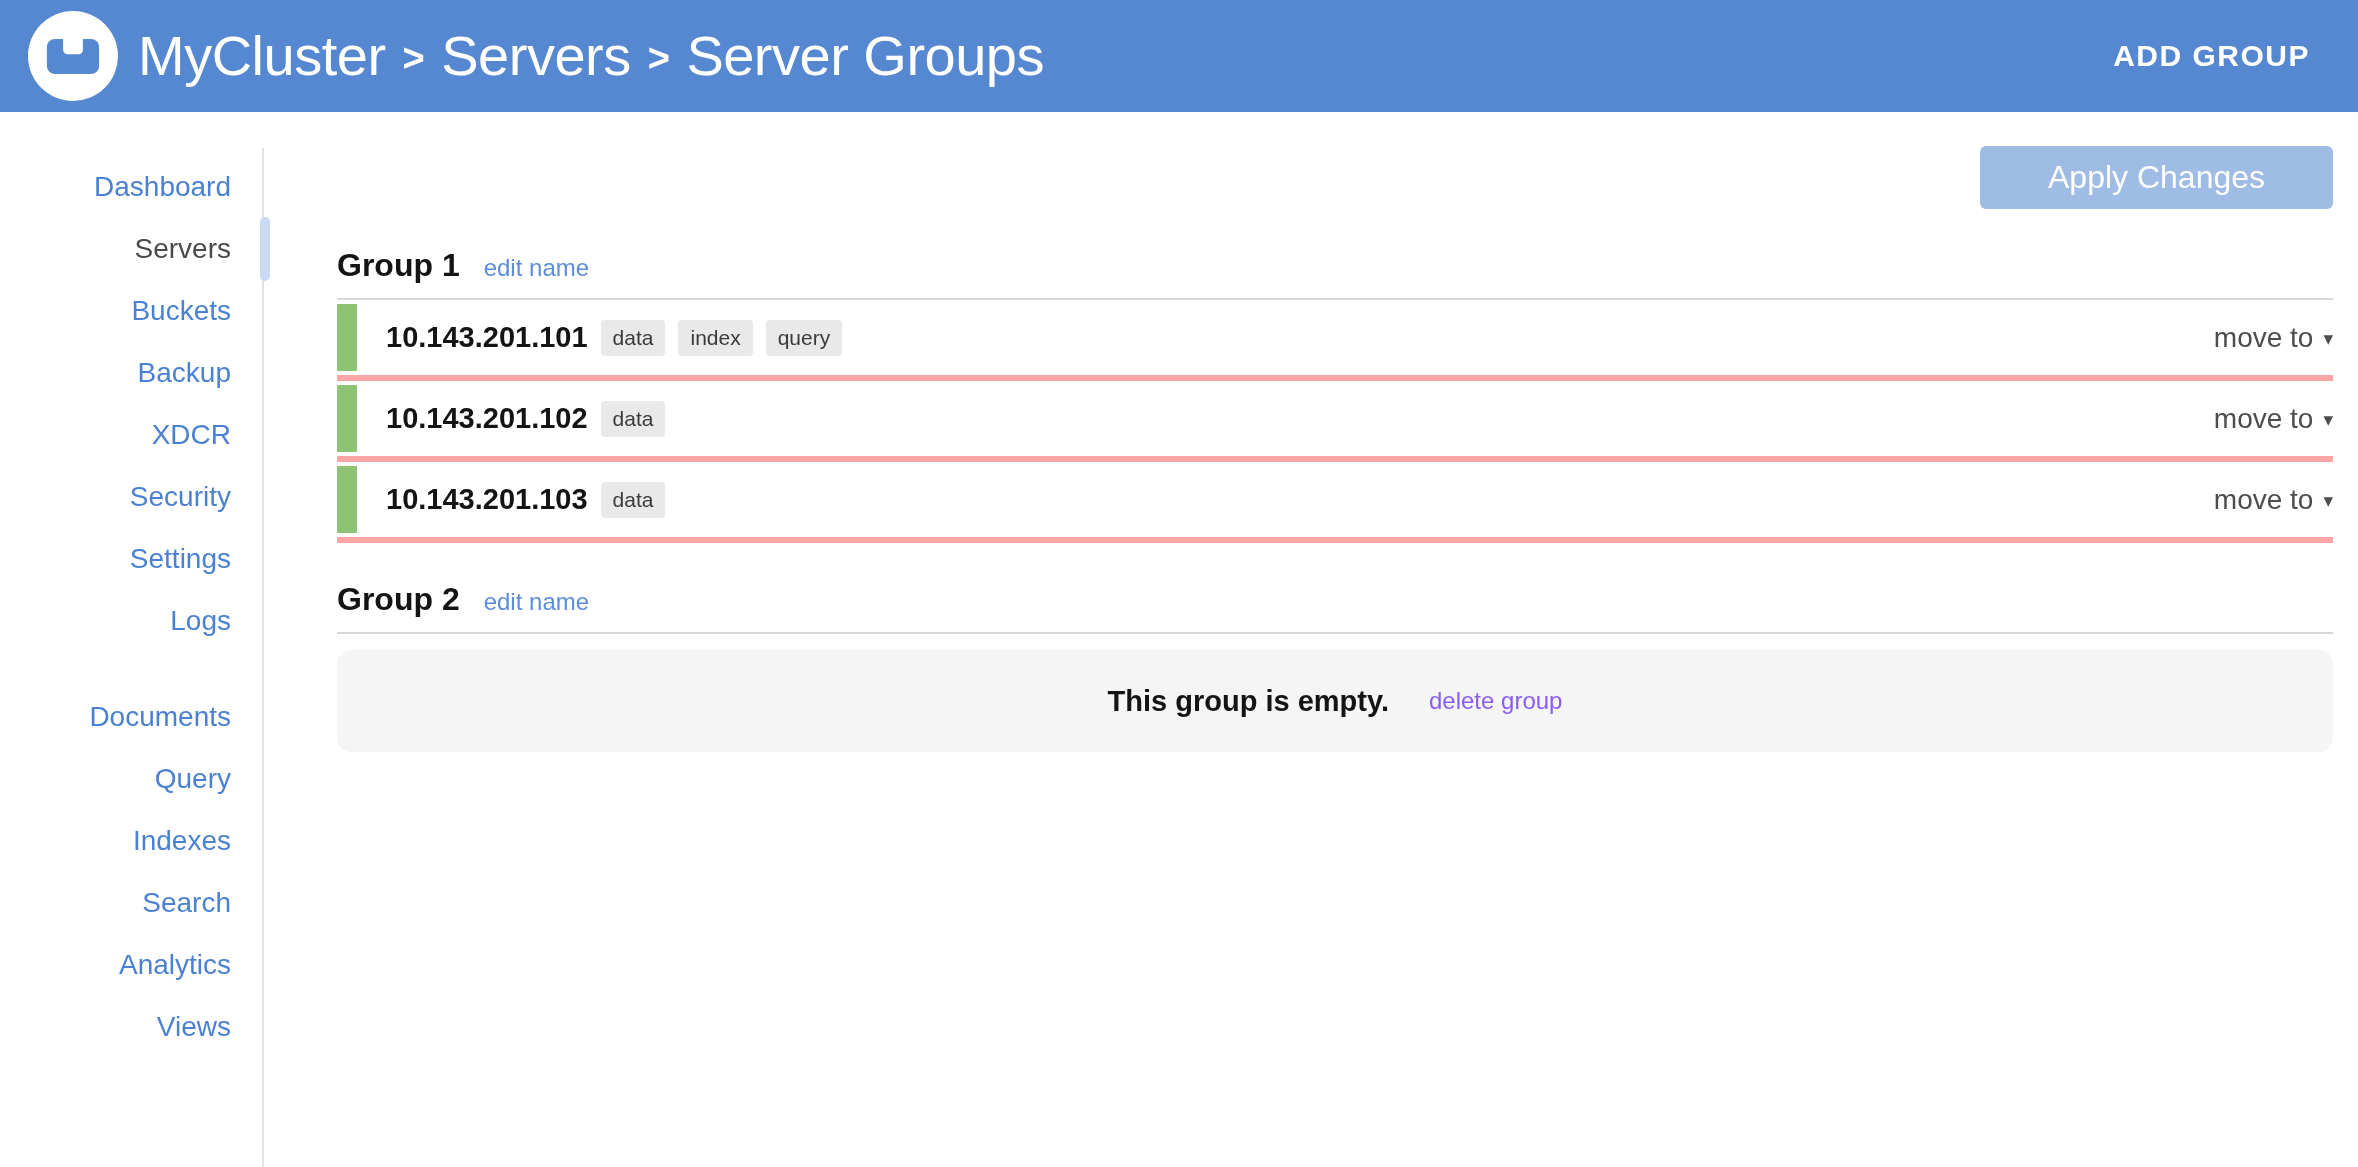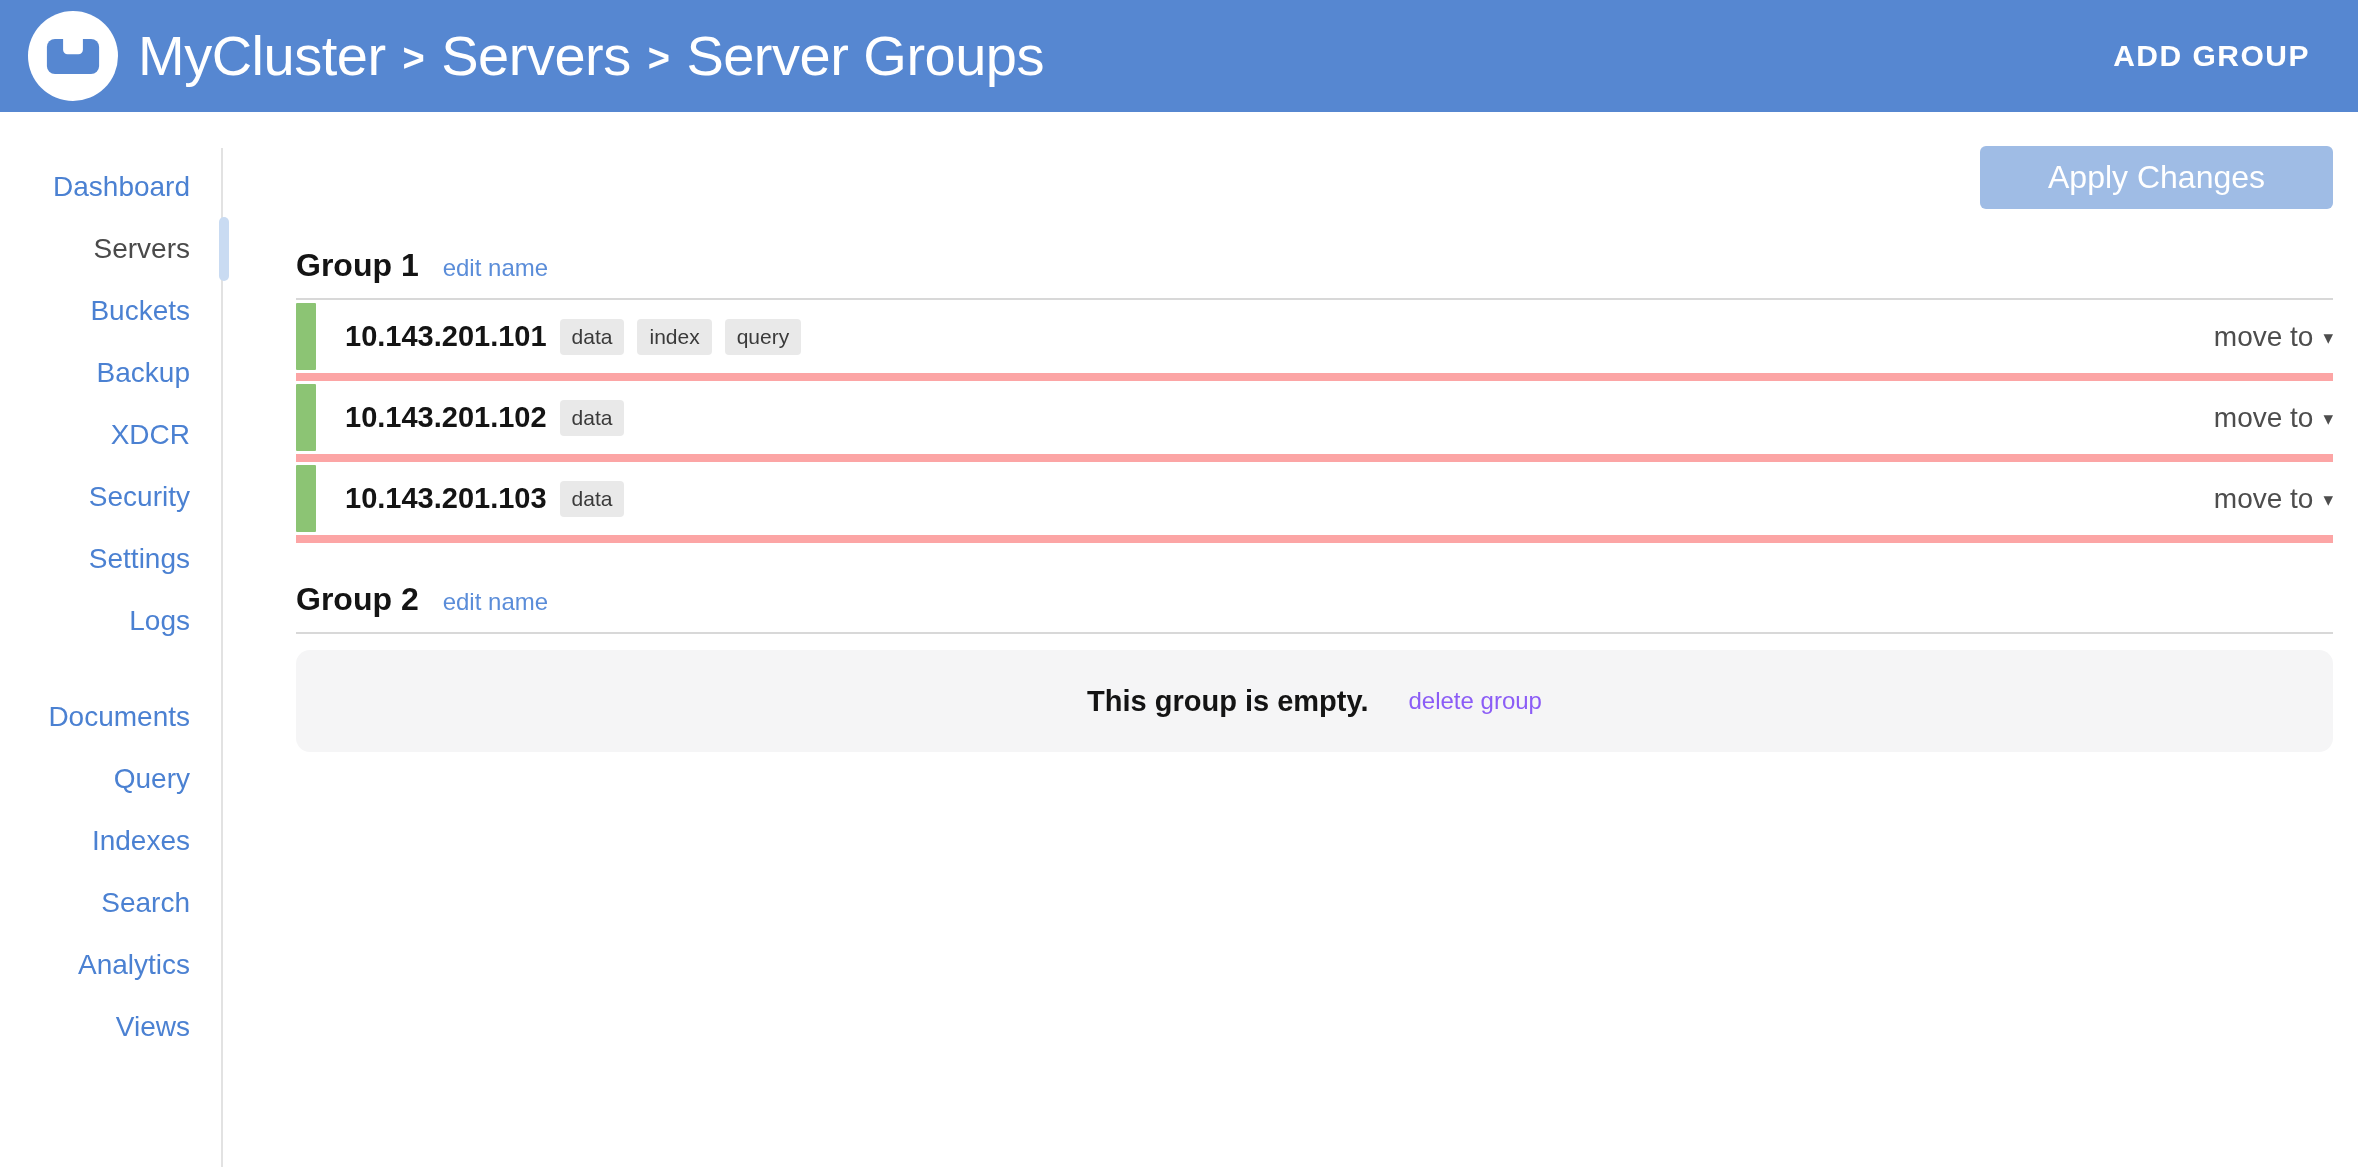--- a/index.html
+++ b/index.html
@@ -12,21 +12,21 @@
   .logo { width:90px; height:90px; margin-right:20px; flex:0 0 auto; }
   .crumbs { display:flex; align-items:center; color:#ffffff; font-size:56px;
             font-weight:400; letter-spacing:-0.5px; white-space:nowrap; }
   .crumb { line-height:1; }
   .crumb-sep { font-size:38px; font-weight:700; margin:0 17px; transform:translateY(2px); }
   .add-group { margin-left:auto; color:#ffffff; font-size:30px; font-weight:700;
                letter-spacing:1.5px; cursor:pointer; background:none; border:none;
                font-family:inherit; }
 
   
-  .body-row { display:flex; height:1055px; }
+  .body-row { display:flex; height:1055px;margin-left:41px; }
 
   .sidebar { width:223px; flex:0 0 auto; position:relative; padding-top:44px; }
   .sidebar-divider { position:absolute; top:36px; bottom:0; right:0; width:2px;
                      background:#e2e2e2; }
   .nav-item { position:relative; height:62px; line-height:62px; text-align:right;
               padding-right:33px; font-size:28px; color:#4b81d2; cursor:pointer;
               white-space:nowrap; }
   .nav-item.active { color:#4a4a4a; }
   .active-bar { position:absolute; right:-6px; top:-1px; width:10px; height:64px;
                 background:#c9dbf2; border-radius:5px; }
@@ -38,21 +38,21 @@
   .apply-btn { display:inline-block; width:353px; height:63px; background:#9fbce5;
                color:#ffffff; font-size:32px; font-family:inherit; border:none;
                border-radius:6px; cursor:default; }
 
   .group-header { display:flex; align-items:baseline; margin-top:38px; margin-bottom:14px;text-align:right; }
   .group-title { font-size:32px; font-weight:700; color:#141414; }
   .edit-link { font-size:24px; color:#5b8dd9; margin-left:24px; cursor:pointer; }
 
   .rows { border-top:2px solid #d8d8d8; }
   .server-row { display:flex; align-items:center; height:81px;
-                border-bottom:8px solid #fca5a5; }
+                border-bottom:6px solid #fca5a5; }
   .health-bar { width:20px; height:67px; background:#8cc474; border-radius:1px;
                 margin-right:29px; flex:0 0 auto; }
   .ip { font-size:29px; font-weight:700; color:#141414; }
   .badge { margin-left:13px; background:#e9e9e9; color:#3a3a3a; font-size:21px;
            line-height:1; padding:7px 12px 8px; border-radius:4px; }
   .move-to { margin-left:auto; display:flex; align-items:center; gap:10px;
              font-size:28px; color:#4d4d4d; cursor:pointer; }
   .caret { font-size:19px; transform:translateY(1px); }
 
   .group2-rule { border-top:2px solid #d8d8d8; }

